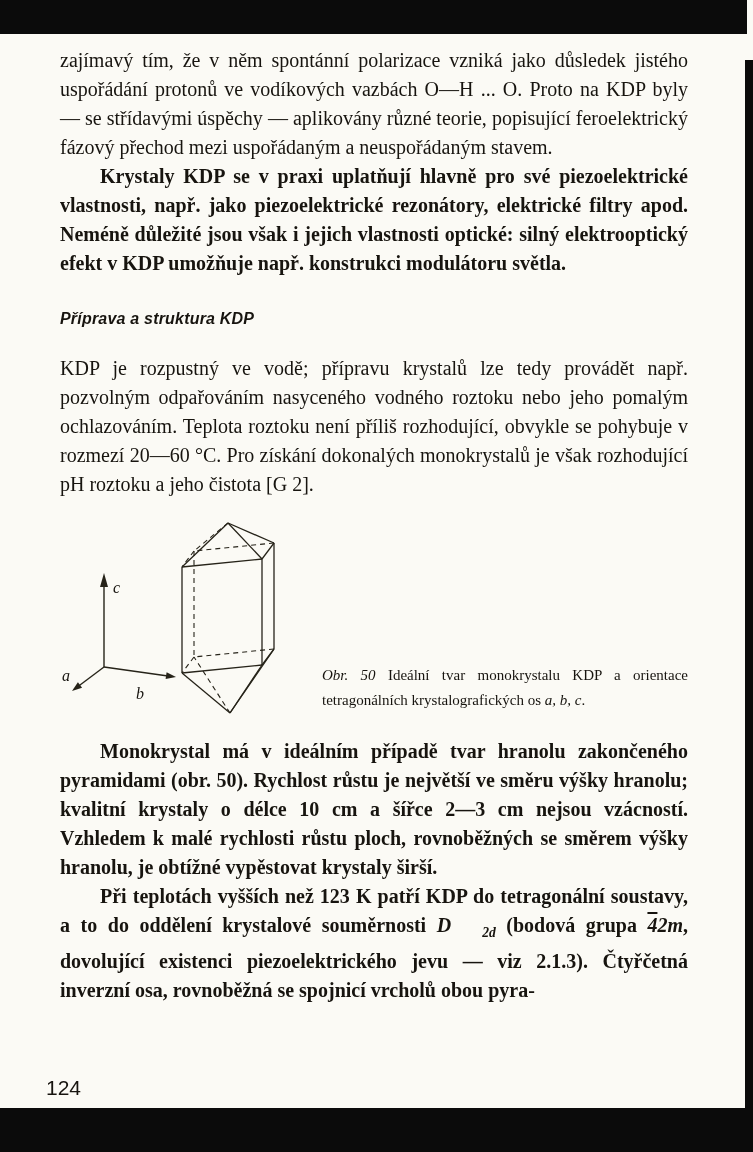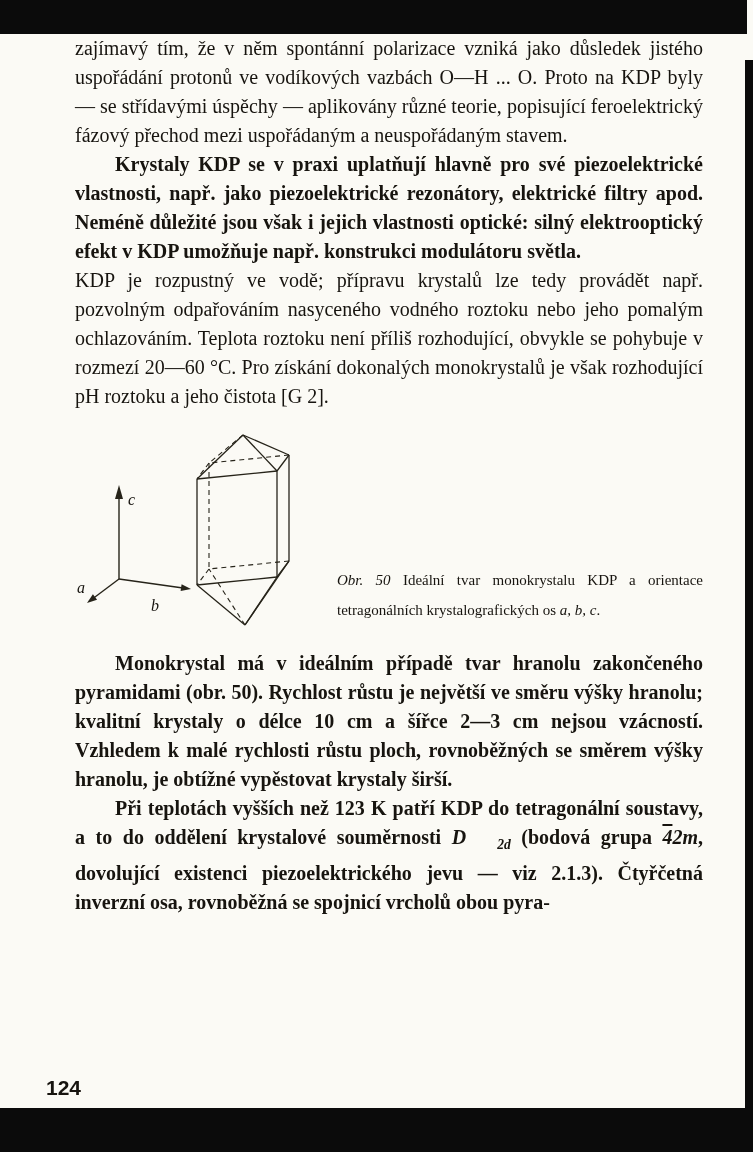--- a/index.html
+++ b/index.html
@@ -18,22 +18,23 @@
 
   
   .bar { position: absolute; background: #0b0b0b; }
   .bar-top    { top: 0; left: 0; width: 747px; height: 34px; }
   .bar-right  { top: 60px; right: 0; width: 8px; height: 1092px; }
   .bar-bottom { left: 0; bottom: 0; width: 100%; height: 44px; }
 
   .content {
     position: absolute;
     top: 34px;
-    left: 75px;
+    left: 60px;
     width: 628px;
+    padding-top: 12px;
   }
 
   .para {
     margin: 0;
     font-size: 20px;
     line-height: 29px;
     text-align: justify;
   }
   .para.indent { text-indent: 40px; font-weight: bold; }
 
@@ -47,39 +48,39 @@
   }
 
   .figure {
     display: flex;
     align-items: flex-end;
     margin: 16px 0 10px 0;
   }
   .fig-svg { flex: 0 0 auto; display: block; }
   .caption {
     font-size: 15px;
-    line-height: 30px;
+    line-height: 25px;
     text-align: justify;
     margin: 0 0 14px 2px;
     width: 366px;
   }
   .caption .obr { font-style: italic; }
   .caption .axes { font-style: italic; }
 
   .sym-D { font-style: italic; }
   .sym-sub { font-style: italic; font-size: 0.68em; margin-left: 31px; }
   .ovl { text-decoration: overline; }
   .sym-2m { font-style: italic; }
 
   .page-number {
     position: absolute;
     left: 46px;
     bottom: 52px;
     font-family: "Liberation Sans", sans-serif;
-    font-weight: bold;
+    font-weight: normal;
     font-size: 21px;
   }
 
   svg text {
     font-family: "Liberation Serif", serif;
     font-style: italic;
     font-size: 16px;
     fill: #17140f;
   }
   svg .edge  { stroke: #262319; stroke-width: 1.3; fill: none; }
@@ -95,20 +96,21 @@
   <div class="bar bar-top"></div>
   <div class="bar bar-right"></div>
   <div class="bar bar-bottom"></div>
 
   <div class="content">
 
     <p class="para">zajímavý tím, že v něm spontánní polarizace vzniká jako důsledek jistého uspořádání protonů ve vodíkových vazbách O—H ... O. Proto na KDP byly — se střídavými úspěchy — aplikovány různé teorie, popisující feroelektrický fázový přechod mezi uspořádaným a neuspořádaným stavem.</p>
 
     <p class="para indent">Krystaly KDP se v praxi uplatňují hlavně pro své piezoelektrické vlastnosti, např. jako piezoelektrické rezonátory, elektrické filtry apod. Neméně důležité jsou však i jejich vlastnosti optické: silný elektrooptický efekt v KDP umožňuje např. konstrukci modulátoru světla.</p>
 
+    <h3 class="section-heading">Příprava a struktura KDP</h3>
 
     <p class="para">KDP je rozpustný ve vodě; přípravu krystalů lze tedy provádět např. pozvolným odpařováním nasyceného vodného roztoku nebo jeho pomalým ochlazováním. Teplota roztoku není příliš rozhodující, obvykle se pohybuje v rozmezí 20—60 °C. Pro získání dokonalých monokrystalů je však rozhodující pH roztoku a jeho čistota [G 2].</p>
 
     <div class="figure">
       <svg class="fig-svg" width="260" height="212" viewBox="0 0 260 212">
 
         <g>
           <line class="axis" x1="44" y1="152" x2="44" y2="66"></line>
           <polygon class="arrow" points="40,72 44,58 48,72"></polygon>
           <line class="axis" x1="44" y1="152" x2="16" y2="173"></line>

